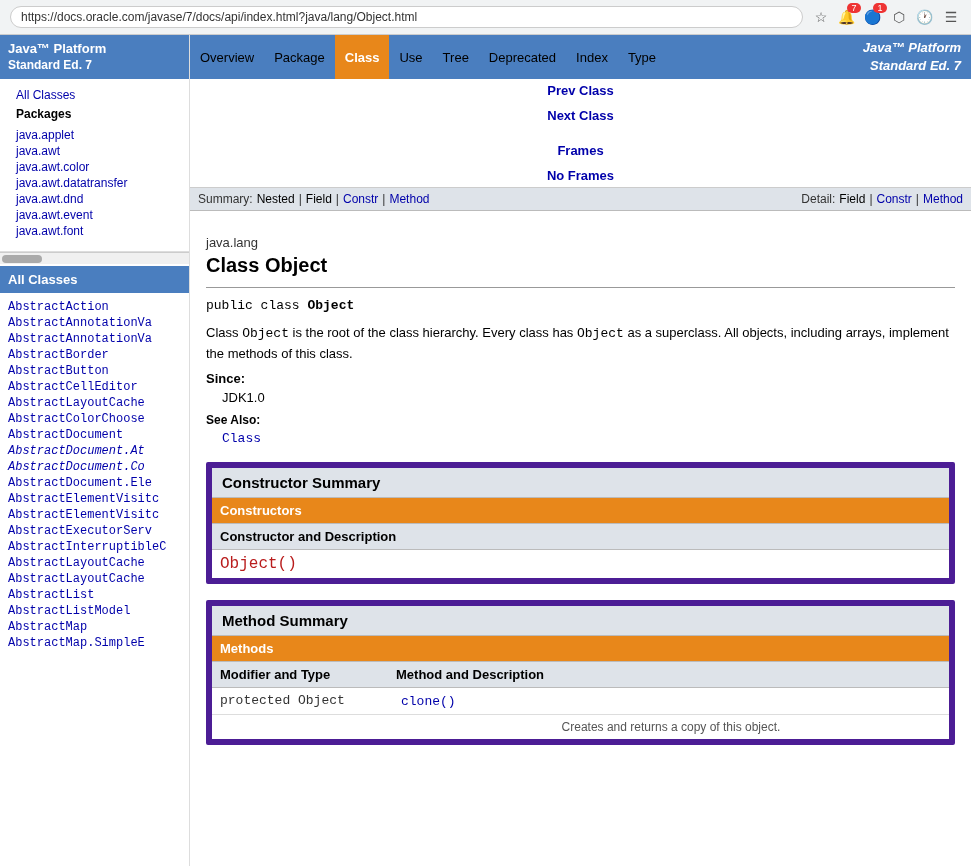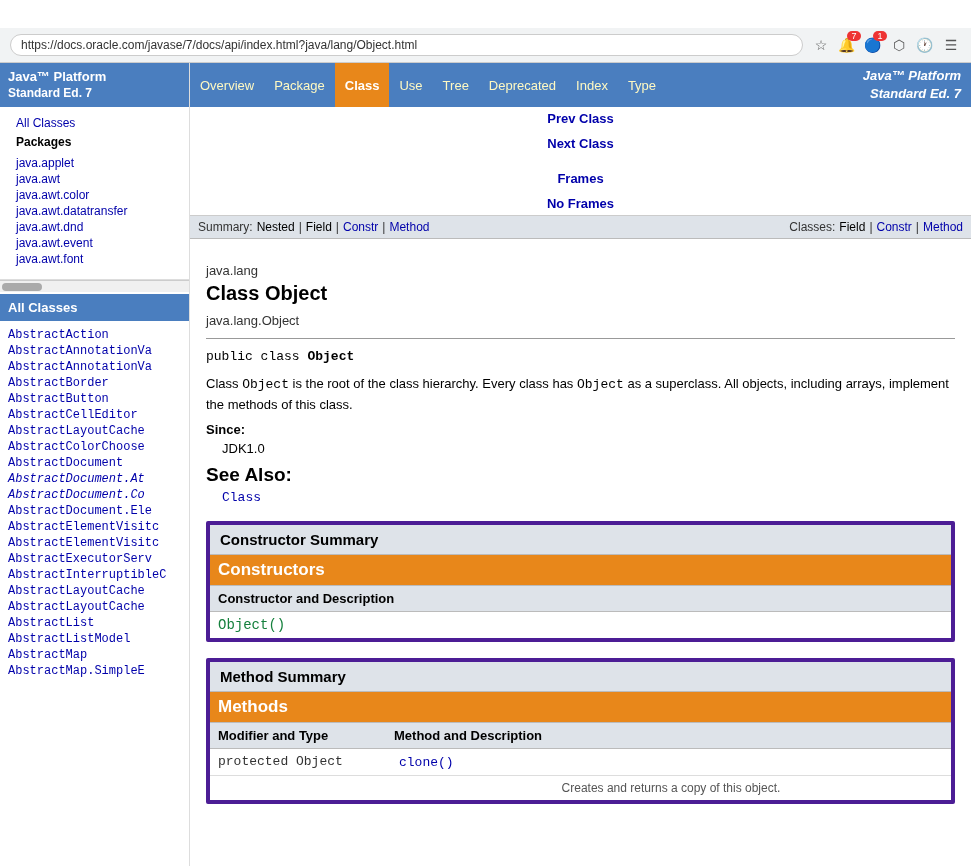--- a/index.html
+++ b/index.html
@@ -7,21 +7,20 @@
 
     
     .browser-chrome {
       background: #f1f3f4;
       border-bottom: 1px solid #ccc;
       padding: 6px 10px;
       display: flex;
       align-items: center;
       gap: 8px;
       flex-shrink: 0;
-      margin-top: 28px;
     }
     .url-bar {
       flex: 1;
       background: #fff;
       border: 1px solid #ccc;
       border-radius: 12px;
       padding: 3px 10px;
       font-size: 12px;
       color: #333;
     }
@@ -173,21 +172,21 @@
       background: #4a7ebf;
       color: #fff;
       font-style: italic;
       font-weight: bold;
       font-size: 13px;
       padding: 4px 10px;
       text-align: right;
       line-height: 1.4;
     }
     .nav-item {
-      color: #fef9c3;
+      color: #000000;
       text-decoration: none;
       padding: 8px 10px;
       font-size: 13px;
       display: flex;
       align-items: center;
       cursor: pointer;
     }
     .nav-item.active {
       background: #e8871a;
       color: #fff;
@@ -265,62 +264,62 @@
     .class-description {
       font-size: 13px;
       line-height: 1.5;
       margin: 8px 0;
     }
     .mono { font-family: 'Courier New', monospace; }
     .since-section { margin: 8px 0; }
     .since-label { font-weight: bold; font-size: 13px; }
     .since-value { font-size: 13px; margin-left: 16px; margin-top: 4px; }
     .see-also-section { margin: 8px 0; }
-    .see-also-label { font-weight: bold; font-size: 19px; }
+    .see-also-label { font-weight: bold; font-size: 12px; }
     .see-also-link { color: #0000aa; font-family: 'Courier New', monospace; font-size: 13px; margin-left: 16px; display: block; margin-top: 4px; cursor: pointer; }
 
     
     .summary-section {
-      border: 4px solid #4c1d95;
+      border: 6px solid #4c1d95;
       margin: 16px 0;
       border-radius: 2px;
     }
     .summary-section-header {
       background: #dee3e9;
       padding: 6px 10px;
       font-size: 15px;
       font-weight: bold;
       border-bottom: 1px solid #bbb;
     }
     .summary-table-header {
       background: #e8871a;
       color: #fff;
-      font-size: 17px;
+      font-size: 13px;
       font-weight: bold;
       padding: 5px 8px;
       border-bottom: 1px solid #bbb;
     }
     .summary-col-header {
       background: #dee3e9;
       display: flex;
       font-size: 13px;
       font-weight: bold;
       padding: 5px 8px;
       border-bottom: 1px solid #bbb;
     }
     .summary-row {
       padding: 5px 8px;
       font-size: 13px;
       border-bottom: 1px solid #ddd;
     }
     .summary-row:last-child { border-bottom: none; }
     .constructor-link {
-      color: #15803d;
+      color: #b91c1c;
       font-family: 'Courier New', monospace;
-      font-size: 14px;
+      font-size: 16px;
       cursor: pointer;
     }
 
     
     .method-row {
       display: flex;
       padding: 5px 8px;
       font-size: 13px;
       border-bottom: 1px solid #ddd;
       gap: 21px;
@@ -435,33 +434,32 @@
     <div class="summary-bar">
       <span class="summary-label">Summary:</span>
       <span>Nested</span>
       <span class="summary-sep"> | </span>
       <span>Field</span>
       <span class="summary-sep"> | </span>
       <a class="summary-link">Constr</a>
       <span class="summary-sep"> | </span>
       <a class="summary-link">Method</a>
       <span class="summary-spacer"></span>
-      <span class="summary-label">Classes:</span>
+      <span class="summary-label">Detail:</span>
       <span>Field</span>
       <span class="summary-sep"> | </span>
       <a class="summary-link">Constr</a>
       <span class="summary-sep"> | </span>
       <a class="summary-link">Method</a>
     </div>
 
     <div class="main-content">
 
       <div class="package-label">java.lang</div>
       <div class="class-title">Class Object</div>
-      <div class="class-hierarchy">java.lang.Object</div>
 
       <hr class="divider">
 
       <div class="class-signature">
         public class <strong>Object</strong>
       </div>
 
       <div class="class-description">
         Class <span class="mono">Object</span> is the root of the class hierarchy. Every class has <span class="mono">Object</span> as a superclass. All objects, including arrays, implement the methods of this class.
       </div>

